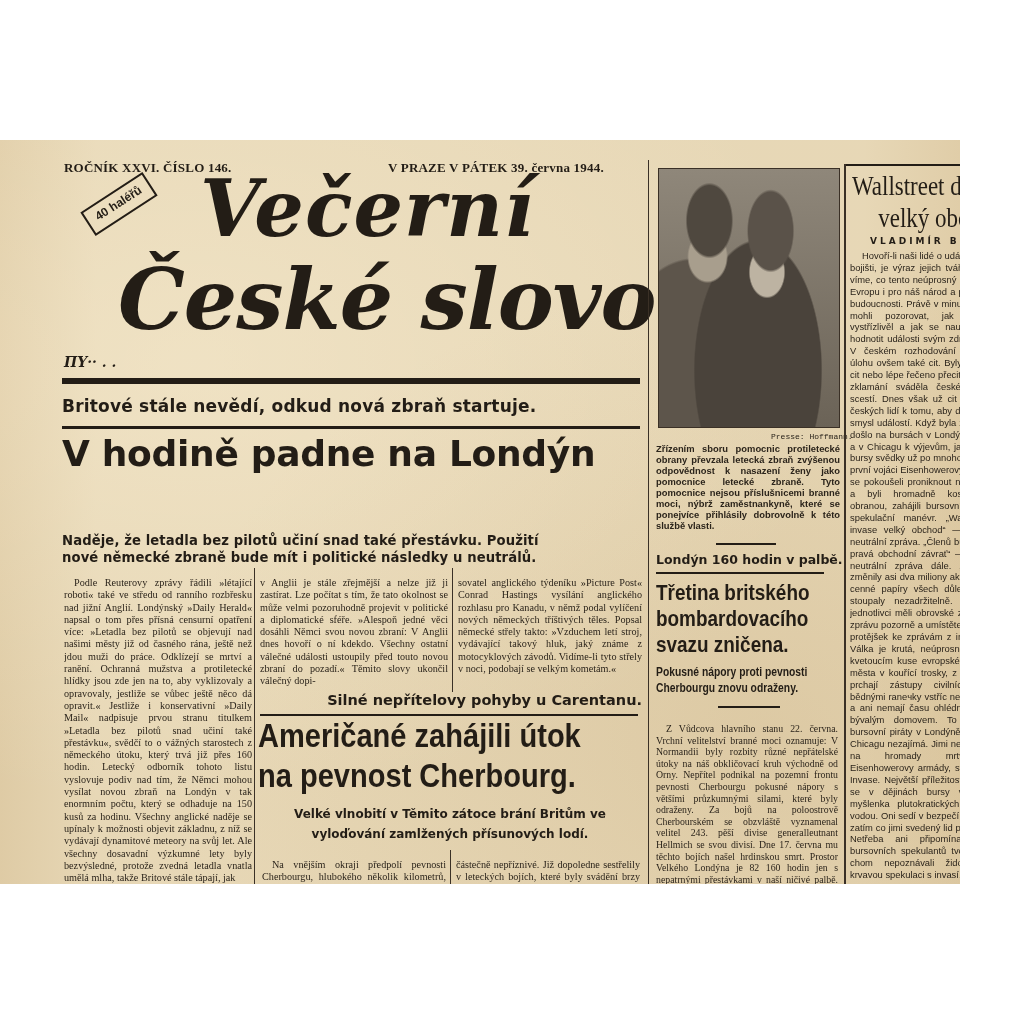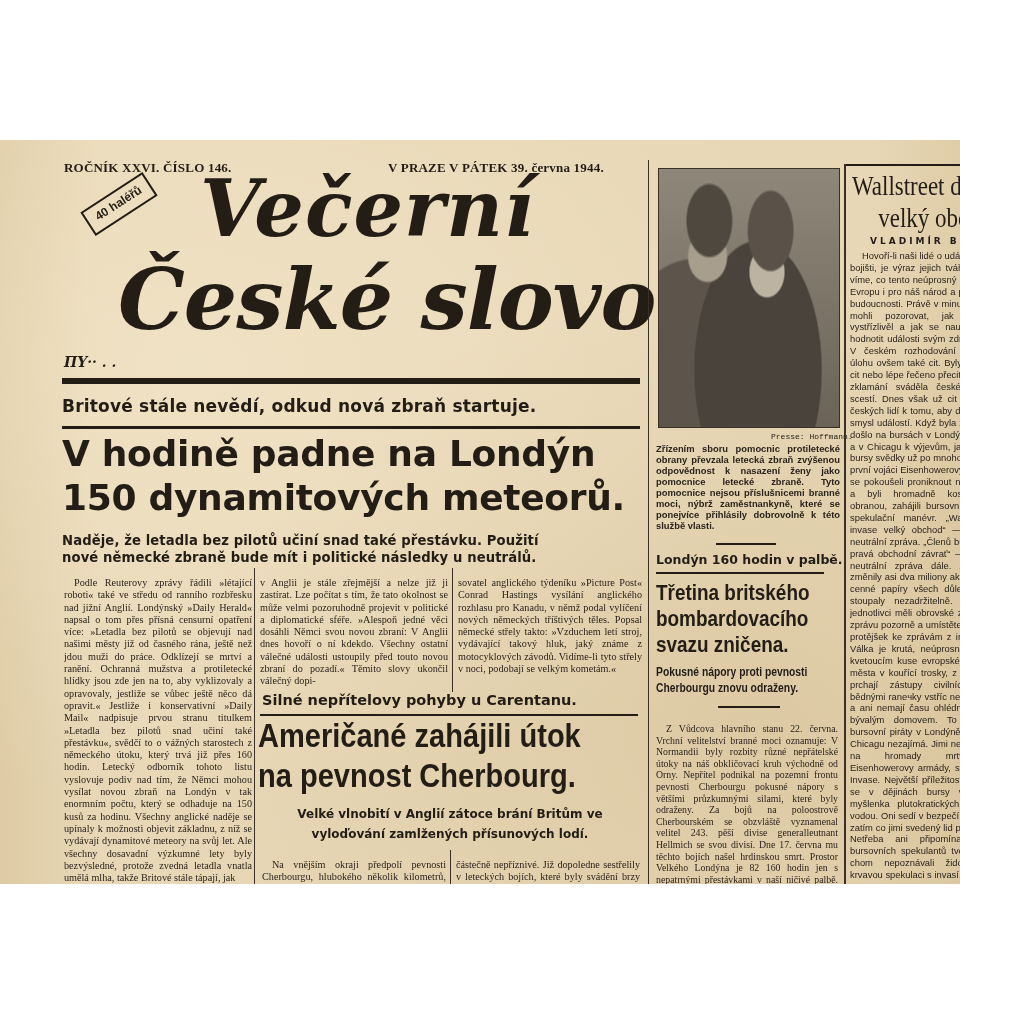--- a/index.html
+++ b/index.html
@@ -44,41 +44,40 @@
   <div class="abs price ink">40 haléřů</div>
   <div class="abs mast2 ink">České slovo</div>
   <div class="abs mast1 ink">Večerní</div>
   <div class="abs ink" style="left:64px;top:214px;font-size:14px;font-style:italic;font-weight:bold;">ΠΥ·· . .</div>
   <div class="abs rule-thick" style="left:62px;top:238px;width:578px;height:6px;"></div>
 
   <div class="abs sub ink" style="left:62px;top:256px;width:580px;font-size:17px;letter-spacing:0.2px;white-space:nowrap;">Britové stále nevědí, odkud nová zbraň startuje.</div>
   <div class="abs rule-thick" style="left:62px;top:286px;width:578px;height:3px;"></div>
   <div class="abs head ink" style="left:62px;top:292px;font-size:36px;line-height:44px;white-space:nowrap;letter-spacing:-0.3px;">
     <div>V hodině padne na Londýn</div>
-    <div>150 dynamitových meteorů.</div>
   </div>
   <div class="abs sub ink" style="left:62px;top:392px;width:580px;font-size:13.2px;line-height:17px;white-space:nowrap;letter-spacing:0.1px;">
     <div>Naděje, že letadla bez pilotů učiní snad také přestávku. Použití</div>
     <div>nové německé zbraně bude mít i politické následky u neutrálů.</div>
   </div>
 
   <div class="abs body" style="left:64px;top:428px;width:188px;height:316px;overflow:hidden;">Podle Reuterovy zprávy řádili »létající roboti« také ve středu od ranního rozbřesku nad jižní Anglií. Londýnský »Daily Herald« napsal o tom přes přísná censurní opatření více: »Letadla bez pilotů se objevují nad našimi městy již od časného rána, ještě než jdou muži do práce. Odklízejí se mrtví a ranění. Ochranná mužstva a protiletecké hlídky jsou zde jen na to, aby vyklizovaly a opravovaly, jestliže se vůbec ještě něco dá opravit.« Jestliže i konservativní »Daily Mail« nadpisuje prvou stranu titulkem »Letadla bez pilotů snad učiní také přestávku«, svědčí to o vážných starostech z německého útoku, který trvá již přes 160 hodin. Letecký odborník tohoto listu vyslovuje podiv nad tím, že Němci mohou vysílat novou zbraň na Londýn v tak enormním počtu, který se odhaduje na 150 kusů za hodinu. Všechny anglické naděje se upínaly k možnosti objevit základnu, z níž se vydávají dynamitové meteory na svůj let. Ale všechny dosavadní výzkumné lety byly bezvýsledné, protože zvedná letadla vnatla umělá mlha, takže Britové stále tápají, jak</div>
   <div class="abs vline" style="left:254px;top:428px;height:316px;"></div>
   <div class="abs body" style="left:260px;top:428px;width:188px;height:122px;overflow:hidden;text-indent:0;">v Anglii je stále zřejmější a nelze již ji zastírat. Lze počítat s tím, že tato okolnost se může velmi pozoruhodně projevit v politické a diplomatické sféře. »Alespoň jedné věci dosáhli Němci svou novou zbraní: V Anglii dnes hovoří o ní kdekdo. Všechny ostatní válečné události ustoupily před touto novou zbraní do pozadí.« Těmito slovy ukončil válečný dopi-</div>
   <div class="abs vline" style="left:452px;top:428px;height:124px;"></div>
   <div class="abs body" style="left:458px;top:428px;width:184px;height:122px;overflow:hidden;text-indent:0;">sovatel anglického týdeníku »Picture Post« Conrad Hastings vysílání anglického rozhlasu pro Kanadu, v němž podal vylíčení nových německých tříštivých těles. Popsal německé střely takto: »Vzduchem letí stroj, vydávající takový hluk, jaký známe z motocyklových závodů. Vidíme-li tyto střely v noci, podobají se velkým kometám.«</div>
 
-  <div class="abs sub ink" style="left:262px;top:552px;width:380px;text-align:left;font-size:14.5px;white-space:nowrap;">Silné nepřítelovy pohyby u Carentanu.</div>
+  <div class="abs sub ink" style="left:262px;top:552px;width:380px;text-align:right;font-size:14.5px;white-space:nowrap;">Silné nepřítelovy pohyby u Carentanu.</div>
   <div class="abs rule-thick" style="left:260px;top:574px;width:378px;height:2px;"></div>
   <div class="abs cond ink" style="left:258px;top:576px;font-size:33px;line-height:40px;white-space:nowrap;transform:scaleX(0.88);transform-origin:left top;">
     <div>Američané zahájili útok</div>
     <div>na pevnost Cherbourg.</div>
   </div>
   <div class="abs sub ink" style="left:258px;top:664px;width:384px;text-align:center;font-size:12px;line-height:20px;white-space:nowrap;">
-    <div>Velké vlnobití v Anglií zátoce brání Britům ve</div>
+    <div>Velké vlnobití v Těmito zátoce brání Britům ve</div>
     <div>vyloďování zamlžených přísunových lodí.</div>
   </div>
   <div class="abs body" style="left:262px;top:710px;width:184px;height:34px;overflow:hidden;">Na vnějším okraji předpolí pevnosti Cherbourgu, hlubokého několik kilometrů, započal dne 21. června dělostřelecký boj. Na východním kří-</div>
   <div class="abs vline" style="left:450px;top:710px;height:34px;"></div>
   <div class="abs body" style="left:456px;top:710px;width:184px;height:34px;overflow:hidden;text-indent:0;">částečně nepříznivé. Již dopoledne sestřelily v leteckých bojích, které byly svádění brzy ráno nad zemí, hlavně velké ztráty v cherbourgském</div>
 
   <div class="abs vline" style="left:648px;top:20px;height:724px;"></div>
 
   <div class="abs photo"></div>
   <div class="abs credit ink" style="left:760px;top:292px;">Presse: Hoffmann.</div>

